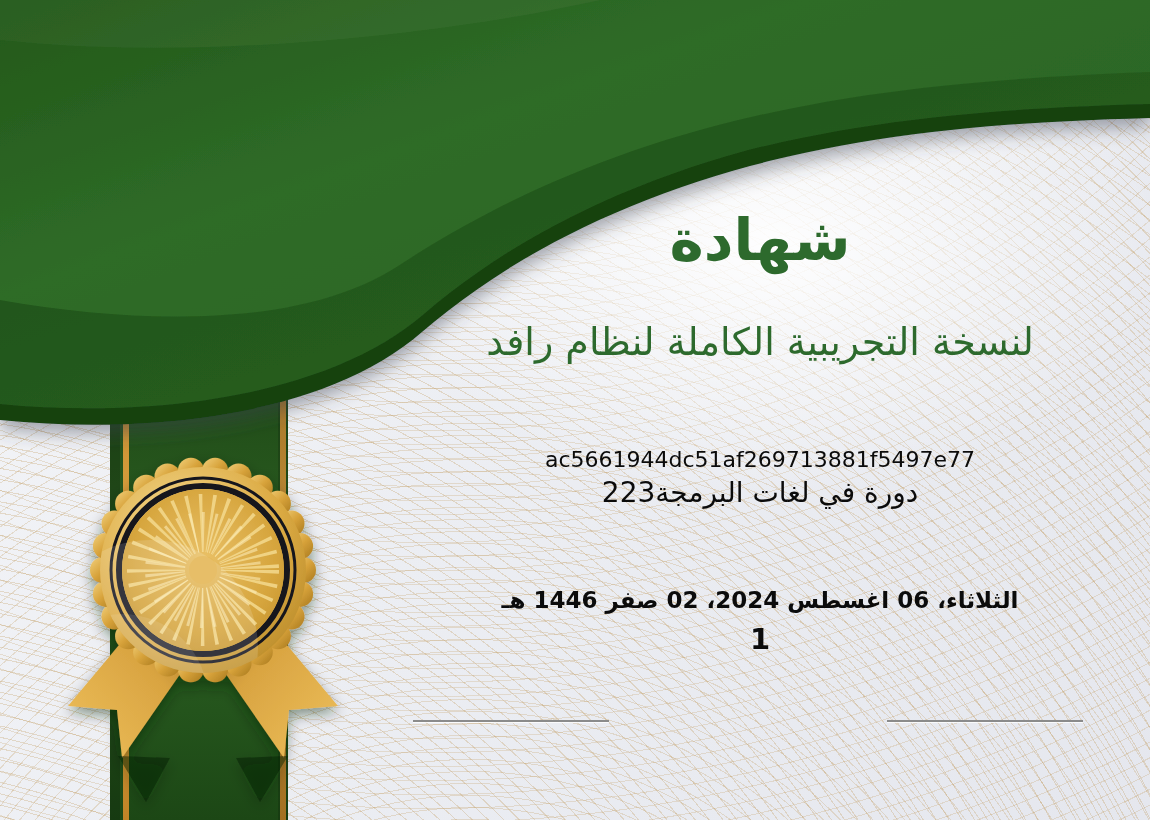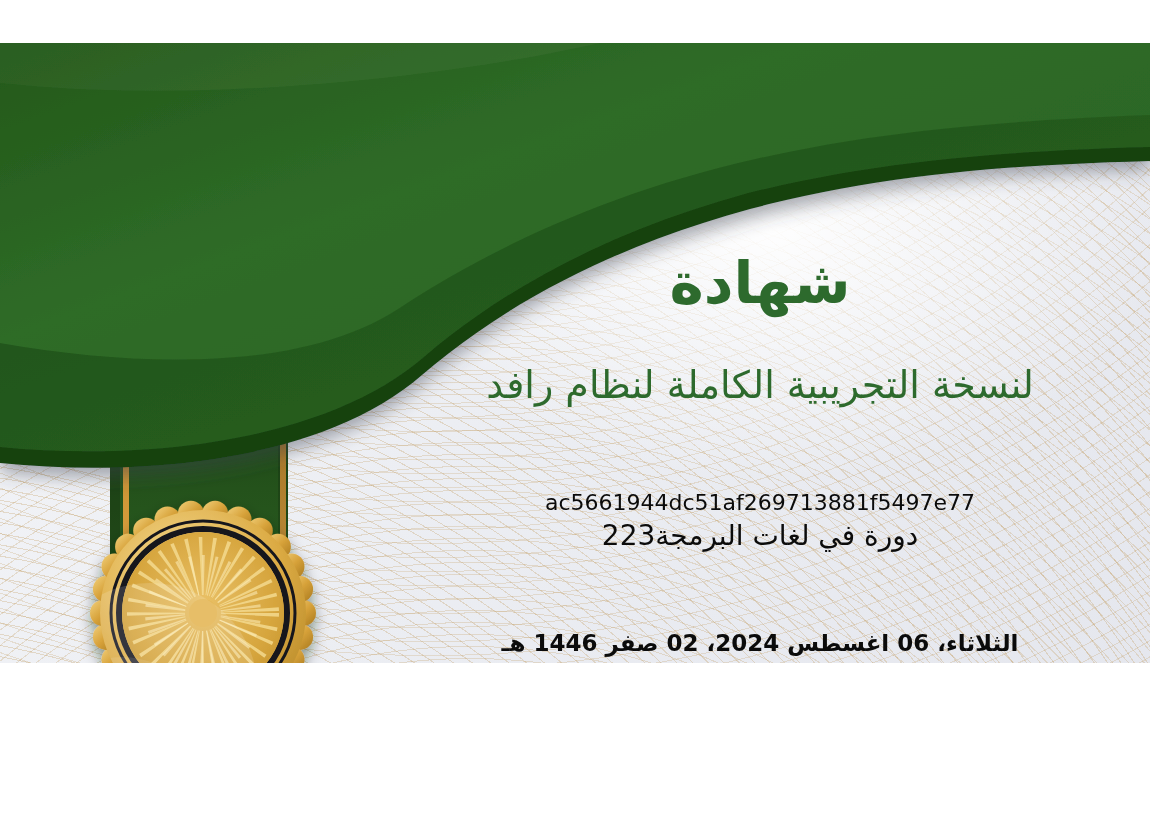--- a/index.html
+++ b/index.html
@@ -1,25 +1,24 @@
 <!DOCTYPE html>
 <html lang="ar"><head>
 <meta charset="utf-8">
 <style>
   html,body{margin:0;padding:0;}
   body{width:1150px;height:820px;overflow:hidden;font-family:"DejaVu Sans",sans-serif;}
   .stage{
-    position:relative;width:1150px;height:620px;overflow:hidden;
+    position:relative;width:1150px;height:820px;overflow:hidden;
     background:
       radial-gradient(ellipse 560px 360px at 67% 30%, rgba(255,255,255,.95) 0%, rgba(255,255,255,0) 70%),
       repeating-radial-gradient(circle at 430px -620px, rgba(198,164,110,.28) 0 1px, rgba(0,0,0,0) 1px 14px),
       repeating-radial-gradient(circle at 470px 1180px, rgba(198,164,110,.30) 0 1px, rgba(0,0,0,0) 1px 12px),
       repeating-radial-gradient(circle at -170px 1500px, rgba(198,164,110,.34) 0 1px, rgba(0,0,0,0) 1px 11px),
       linear-gradient(125deg,#f4f5f8 0%,#eceef3 45%,#e5e7ee 100%);
-    margin-top: 43px;
   }
   .layer{position:absolute;inset:0;}
   svg{display:block;}
   
   .text-col{position:absolute;left:330px;width:860px;text-align:center;}
   .cert-title{top:206px;font-size:58px;font-weight:bold;color:#2d6a2d;}
   .cert-subtitle{top:320px;font-size:38px;font-weight:500;color:#2d6a2d;}
   .cert-serial{top:447px;font-size:22px;font-weight:500;color:#0b0b0b;direction:ltr;}
   .cert-course{top:476px;font-size:28px;font-weight:500;color:#0b0b0b;}
   .cert-date{top:587px;font-size:23px;font-weight:600;color:#0b0b0b;}

